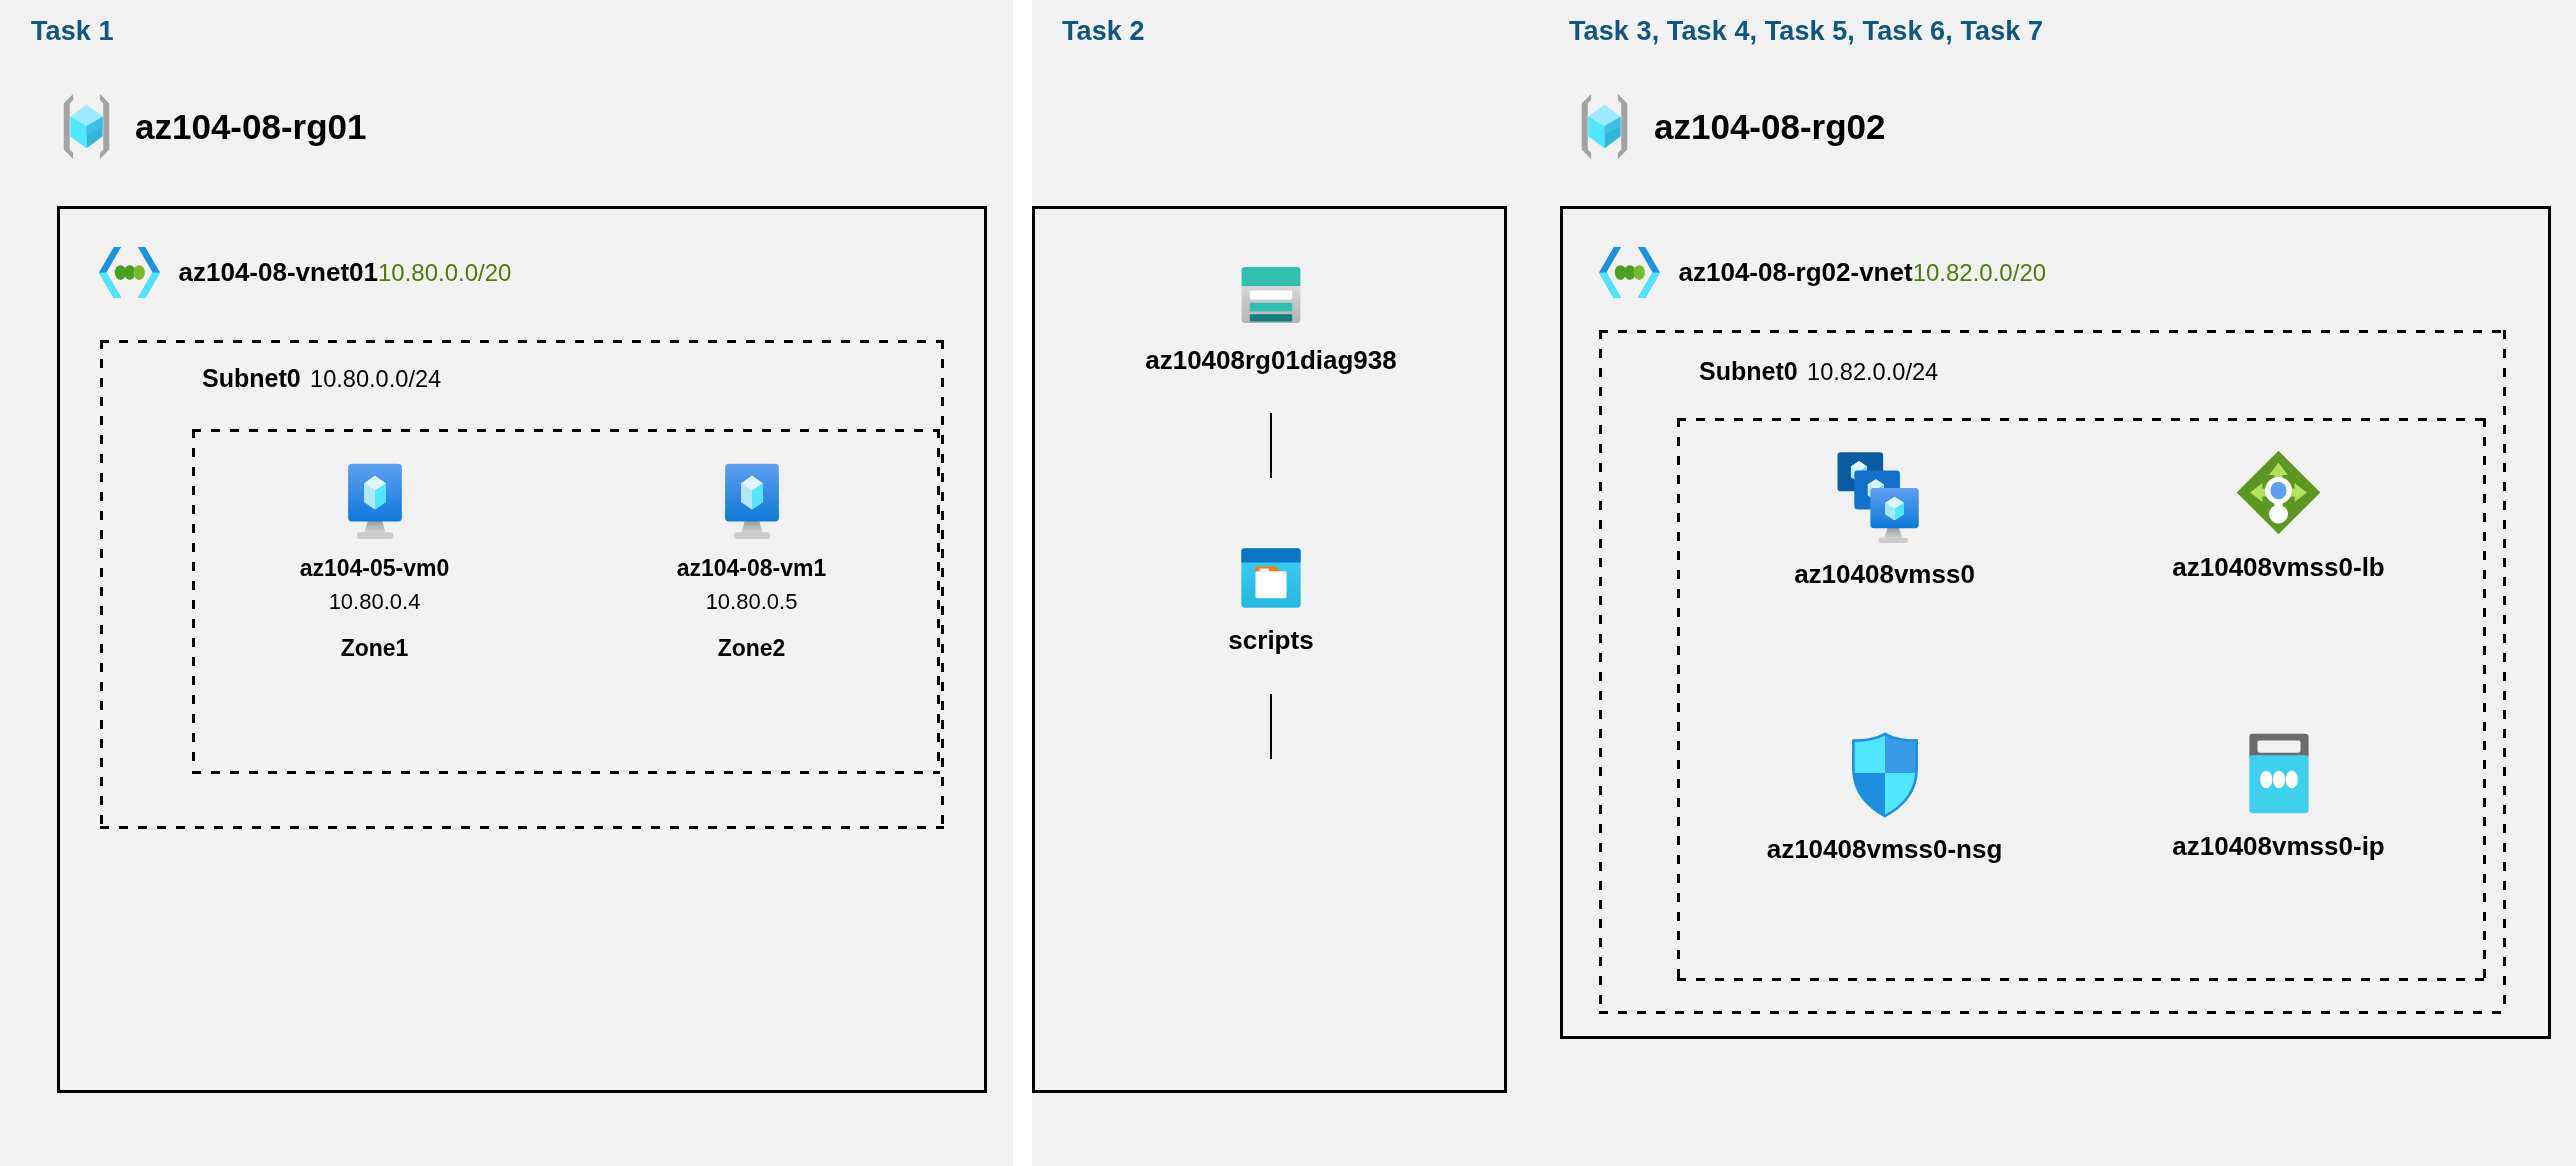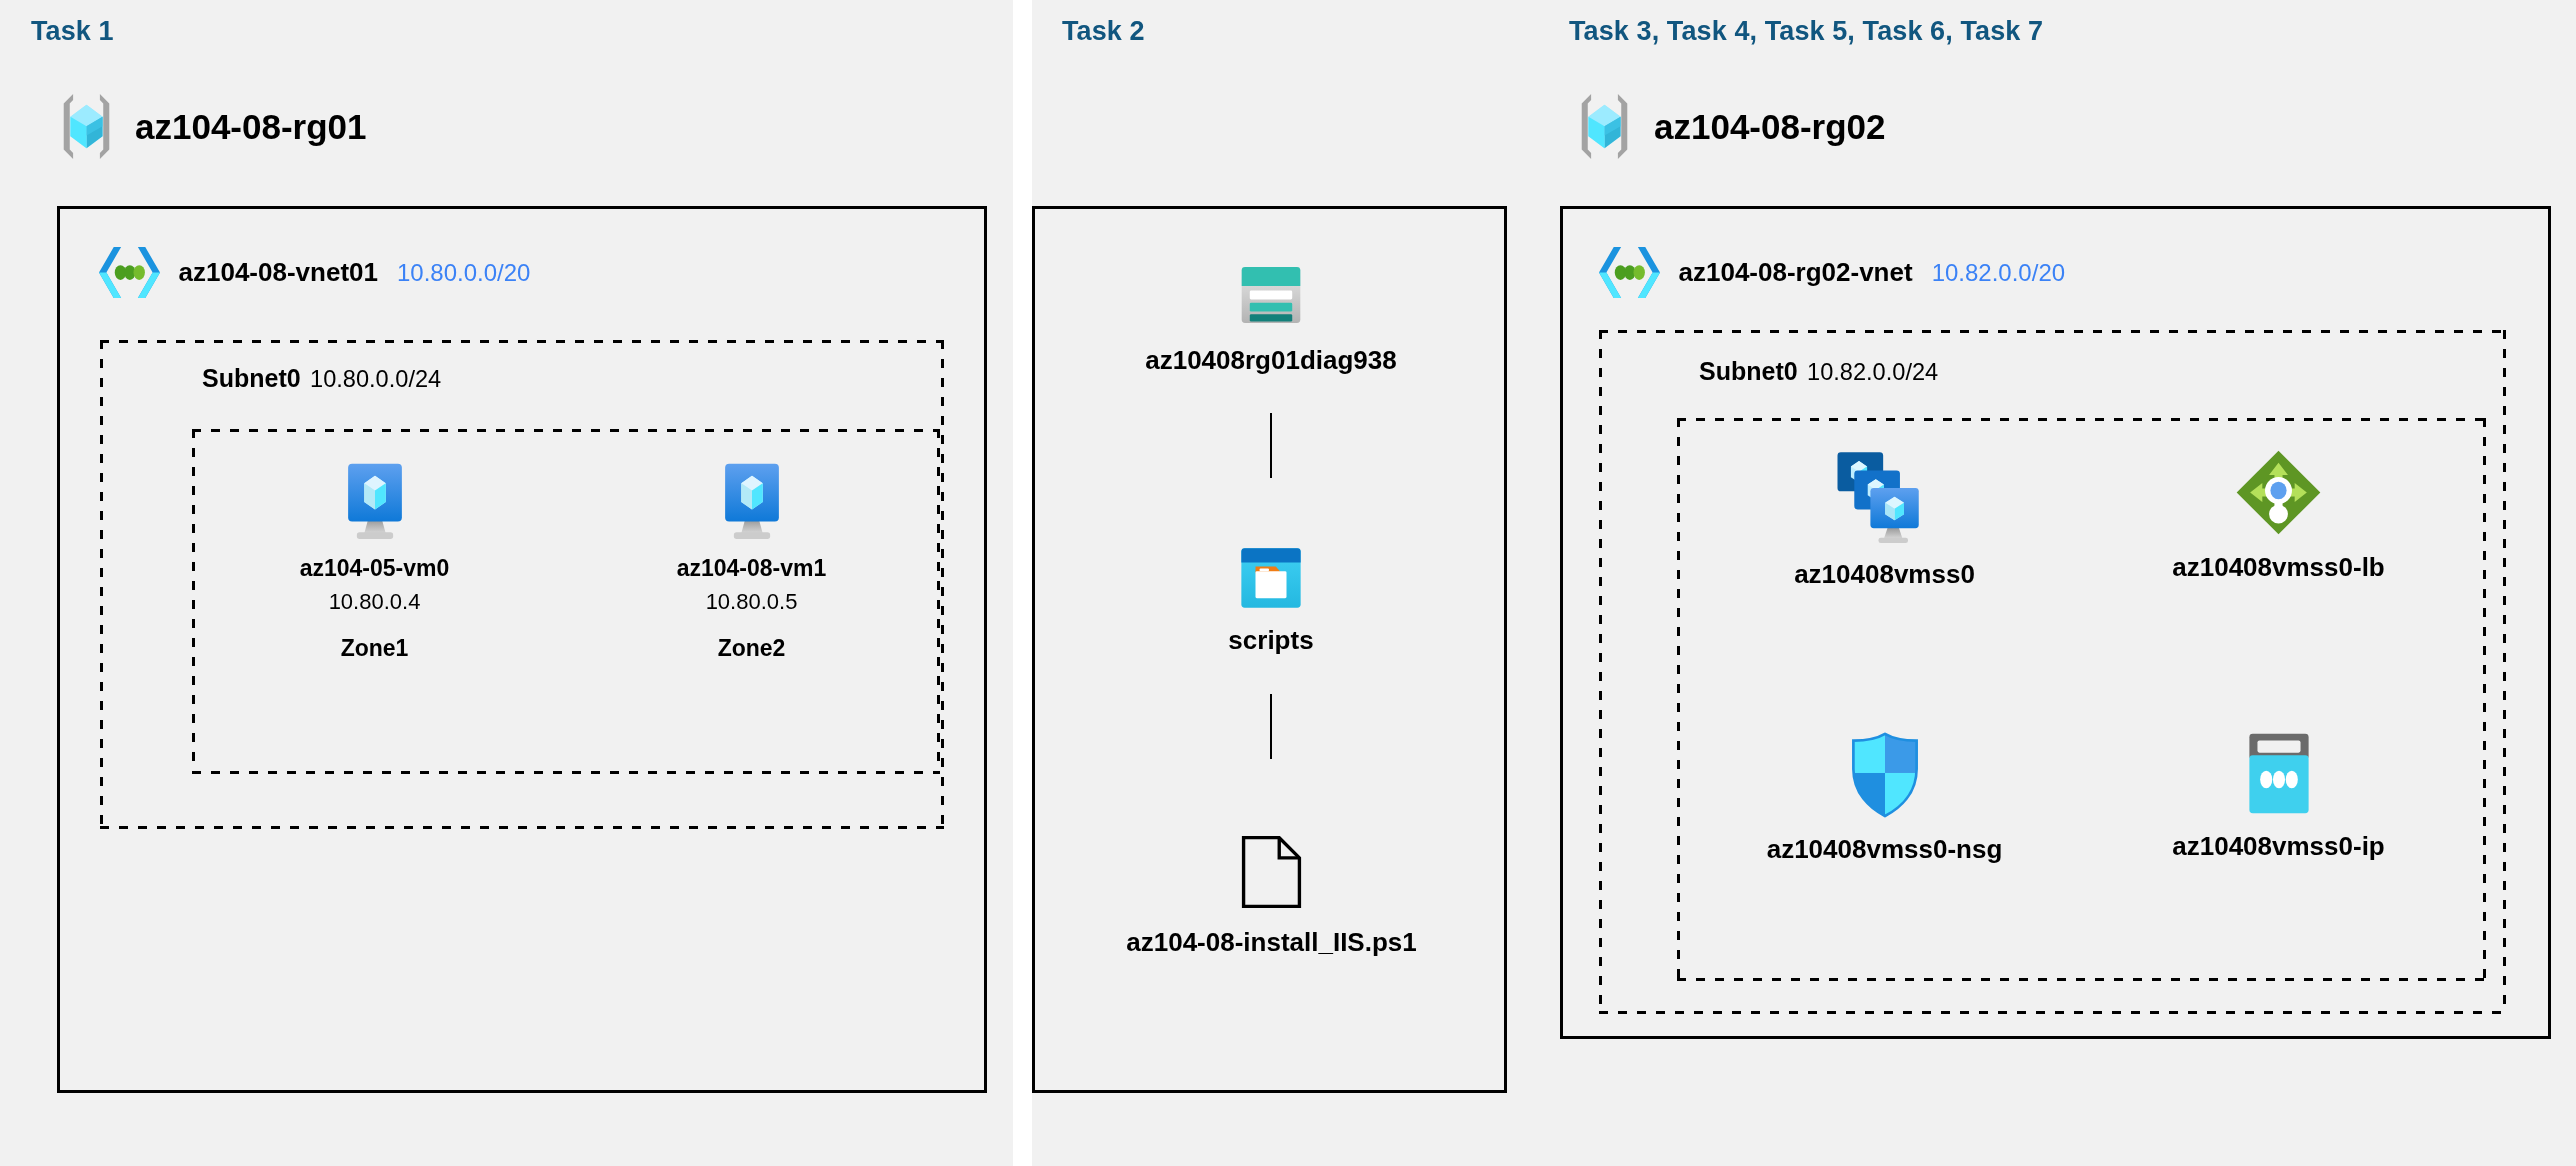--- a/index.html
+++ b/index.html
@@ -18,21 +18,21 @@
       repeating-linear-gradient(to bottom,#000 0 9.4px,transparent 9.4px 19px);
     background-size:100% 3.4px,100% 3.4px,3.4px 100%,3.4px 100%;
     background-position:0 0,0 100%,0 0,100% 0;
     background-repeat:no-repeat;}
 
   .rg-row{position:absolute;display:flex;align-items:center;gap:15px;}
   .rg-label{font-size:35px;font-weight:bold;color:#000;white-space:nowrap;}
 
   .vnet-row{position:absolute;display:flex;align-items:center;gap:13.5px;}
   .vnet-name{font-size:26px;font-weight:bold;color:#000;white-space:nowrap;}
-  .vnet-cidr{font-size:24px;color:#3b82f6;white-space:nowrap;margin-left:19px;}
+  .vnet-cidr{font-size:24px;color:#4d7c0f;white-space:nowrap;margin-left:0;}
 
   .subnet-row{position:absolute;display:flex;align-items:baseline;white-space:nowrap;}
   .subnet-name{font-size:25px;font-weight:bold;color:#000;}
   .subnet-cidr{font-size:23.6px;color:#000;margin-left:9.4px;}
 
   .node{position:absolute;display:flex;flex-direction:column;align-items:center;}
   .node-label{font-size:23px;font-weight:bold;color:#000;white-space:nowrap;text-align:center;margin-top:12px;}
   .node-sub{font-size:22px;color:#000;white-space:nowrap;text-align:center;margin-top:6.7px;}
   .node-zone{font-size:23px;font-weight:bold;color:#000;white-space:nowrap;text-align:center;margin-top:20px;}
 
@@ -187,29 +187,20 @@
         <path d="M23 29 h30 l9 10 h-39 Z" fill="#f07c14"></path>
         <rect x="29" y="32" width="14" height="4" rx="1.5" fill="#ffffff"></rect>
         <rect x="23" y="36" width="46" height="40" rx="2" fill="#ffffff"></rect>
       </svg>
     </span>
     <span class="node-label" style="font-size:26px;margin-top:16px;">scripts</span>
   </div>
 
   <div class="connector" style="left:1270px;top:694px;height:65px;"></div>
 
-  <div class="node" style="left:1049px;top:835px;width:445px;">
-    <span>
-      <svg width="63" height="74" viewBox="0 0 93 110">
-        <path d="M5 4 H58 L88 34 V106 H5 Z" fill="#f1f1f1" stroke="#000" stroke-width="5" stroke-linejoin="miter"></path>
-        <path d="M58 4 V34 H88" fill="none" stroke="#000" stroke-width="5" stroke-linejoin="miter"></path>
-      </svg>
-    </span>
-    <span class="node-label" style="font-size:26px;margin-top:17.5px;">az104-08-install_IIS.ps1</span>
-  </div>
 
   <div class="panel" style="left:1539px;top:0px;width:1037px;height:1166px;"></div>
 
   <div class="task-title" style="left:1569px;top:16px;">Task 3, Task 4, Task 5, Task 6, Task 7</div>
 
   <div class="rg-row" style="left:1571px;top:91px;gap:16px;">
     <span>
       <svg width="67" height="71" viewBox="0 0 100 105">
         <path d="M30 4 L16 18 L16 87 L30 101 L30 92 L25 87 L25 18 L30 13 Z" fill="#a3a3a3"></path>
         <path d="M70 4 L84 18 L84 87 L70 101 L70 92 L75 87 L75 18 L70 13 Z" fill="#a3a3a3"></path>

